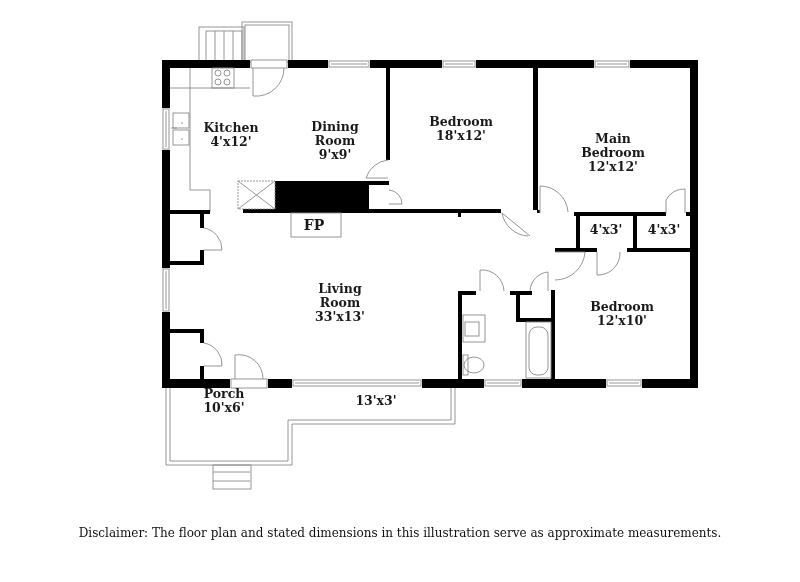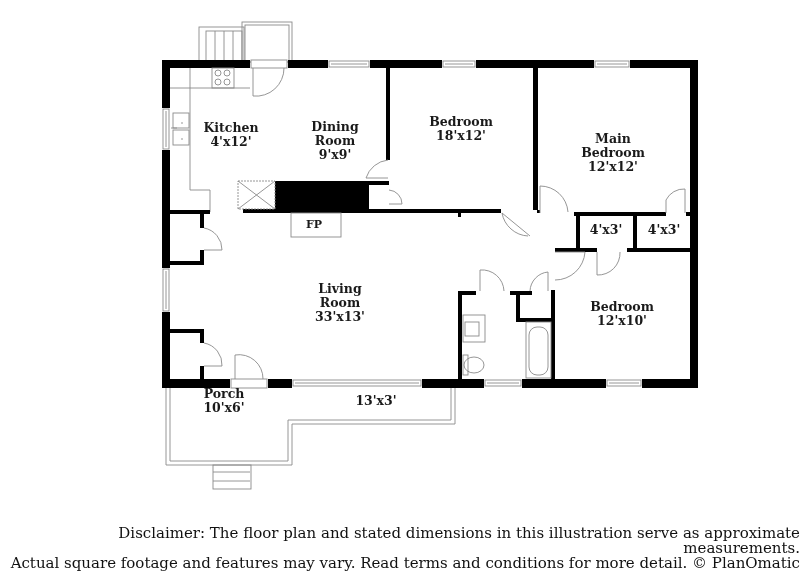--- a/index.html
+++ b/index.html
@@ -5,22 +5,22 @@
   html, body { margin: 0; padding: 0; background: #ffffff; }
   body { width: 800px; height: 582px; position: relative; overflow: hidden; font-family: "DejaVu Serif", serif; }
   #plan { position: absolute; left: 0; top: 0; width: 800px; height: 582px; }
   .wall { fill: #000000; }
   .thin { fill: none; stroke: #8a8a8a; stroke-width: 0.9; }
   .thinw { fill: #ffffff; stroke: #8a8a8a; stroke-width: 0.9; }
   .win { fill: #ffffff; stroke: #8a8a8a; stroke-width: 0.9; }
   .door { fill: none; stroke: #8a8a8a; stroke-width: 0.9; }
   .lbl { position: absolute; text-align: center; font-family: "DejaVu Serif", serif; font-weight: bold; font-size: 12.5px; line-height: 14px; color: #1a1a1a; transform: translateX(-50%); white-space: nowrap; }
   .lbl span { display: block; }
-  .fp { font-size: 11px; }
-  .disclaimer { position: absolute; left: 0; width: 800px; top: 526px; text-align: right; font-family: "DejaVu Serif", serif; font-size: 15px; line-height: 15px; color: #111; }
+  .fp { font-size: 14px; }
+  .disclaimer { position: absolute; left: 0; width: 800px; top: 526px; text-align: center; font-family: "DejaVu Serif", serif; font-size: 12px; line-height: 15px; color: #111; }
   .disclaimer span { display: block; }
 </style>
 </head>
 <body>
 
 <svg id="plan" viewBox="0 0 800 582" xmlns="http://www.w3.org/2000/svg">
 
   <g>
     <rect class="thin" x="199" y="27" width="45" height="35"></rect>
     <rect class="thin" x="206" y="31" width="36" height="31"></rect>
@@ -221,14 +221,13 @@
 </div>
 <div class="lbl" style="left:376px; top:394px;">
   <span>13'x3'</span>
 </div>
 <div class="lbl fp" style="left:314px; top:218px;">
   <span>FP</span>
 </div>
 
 <div class="disclaimer">
   <span>Disclaimer: The floor plan and stated dimensions in this illustration serve as approximate measurements.</span>
-  <span>Actual square footage and features may vary. Read terms and conditions for more detail. © PlanOmatic</span>
 </div>
 
 </body></html>

